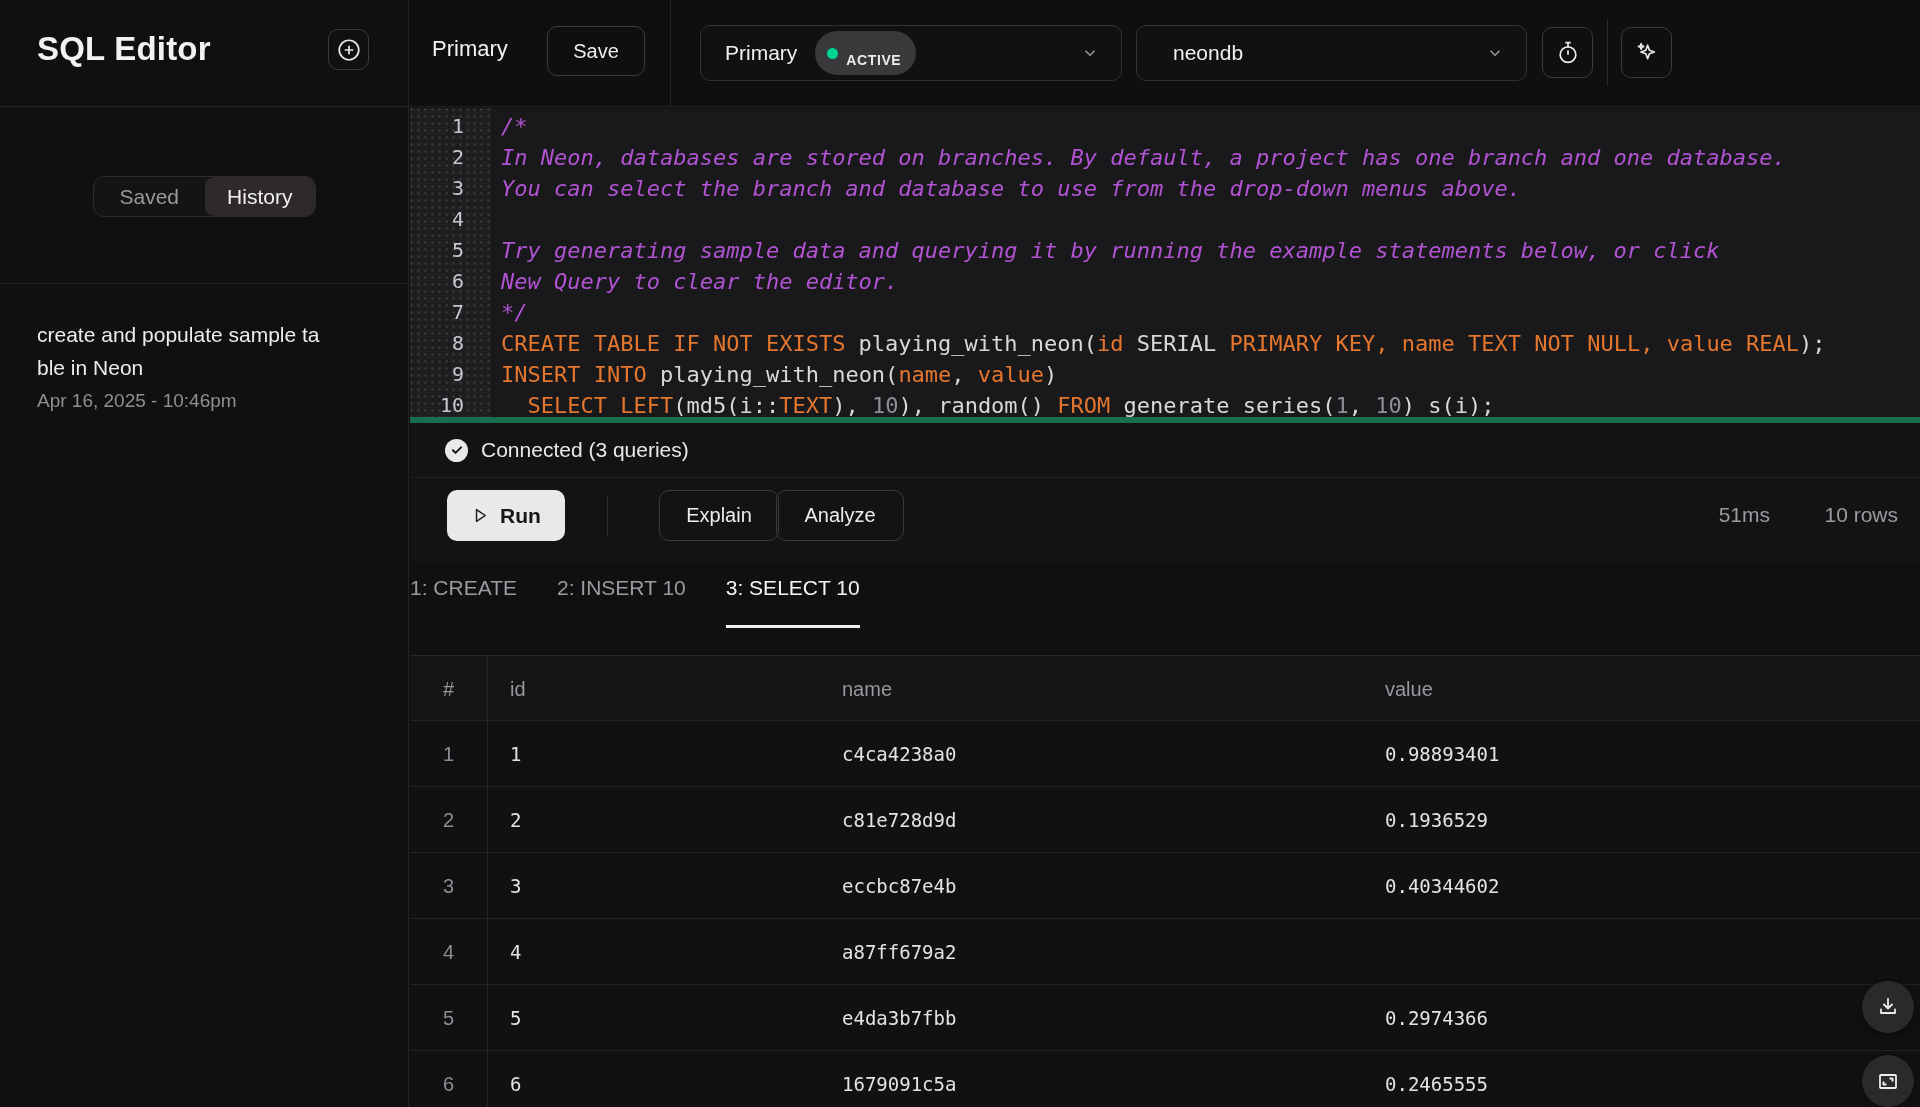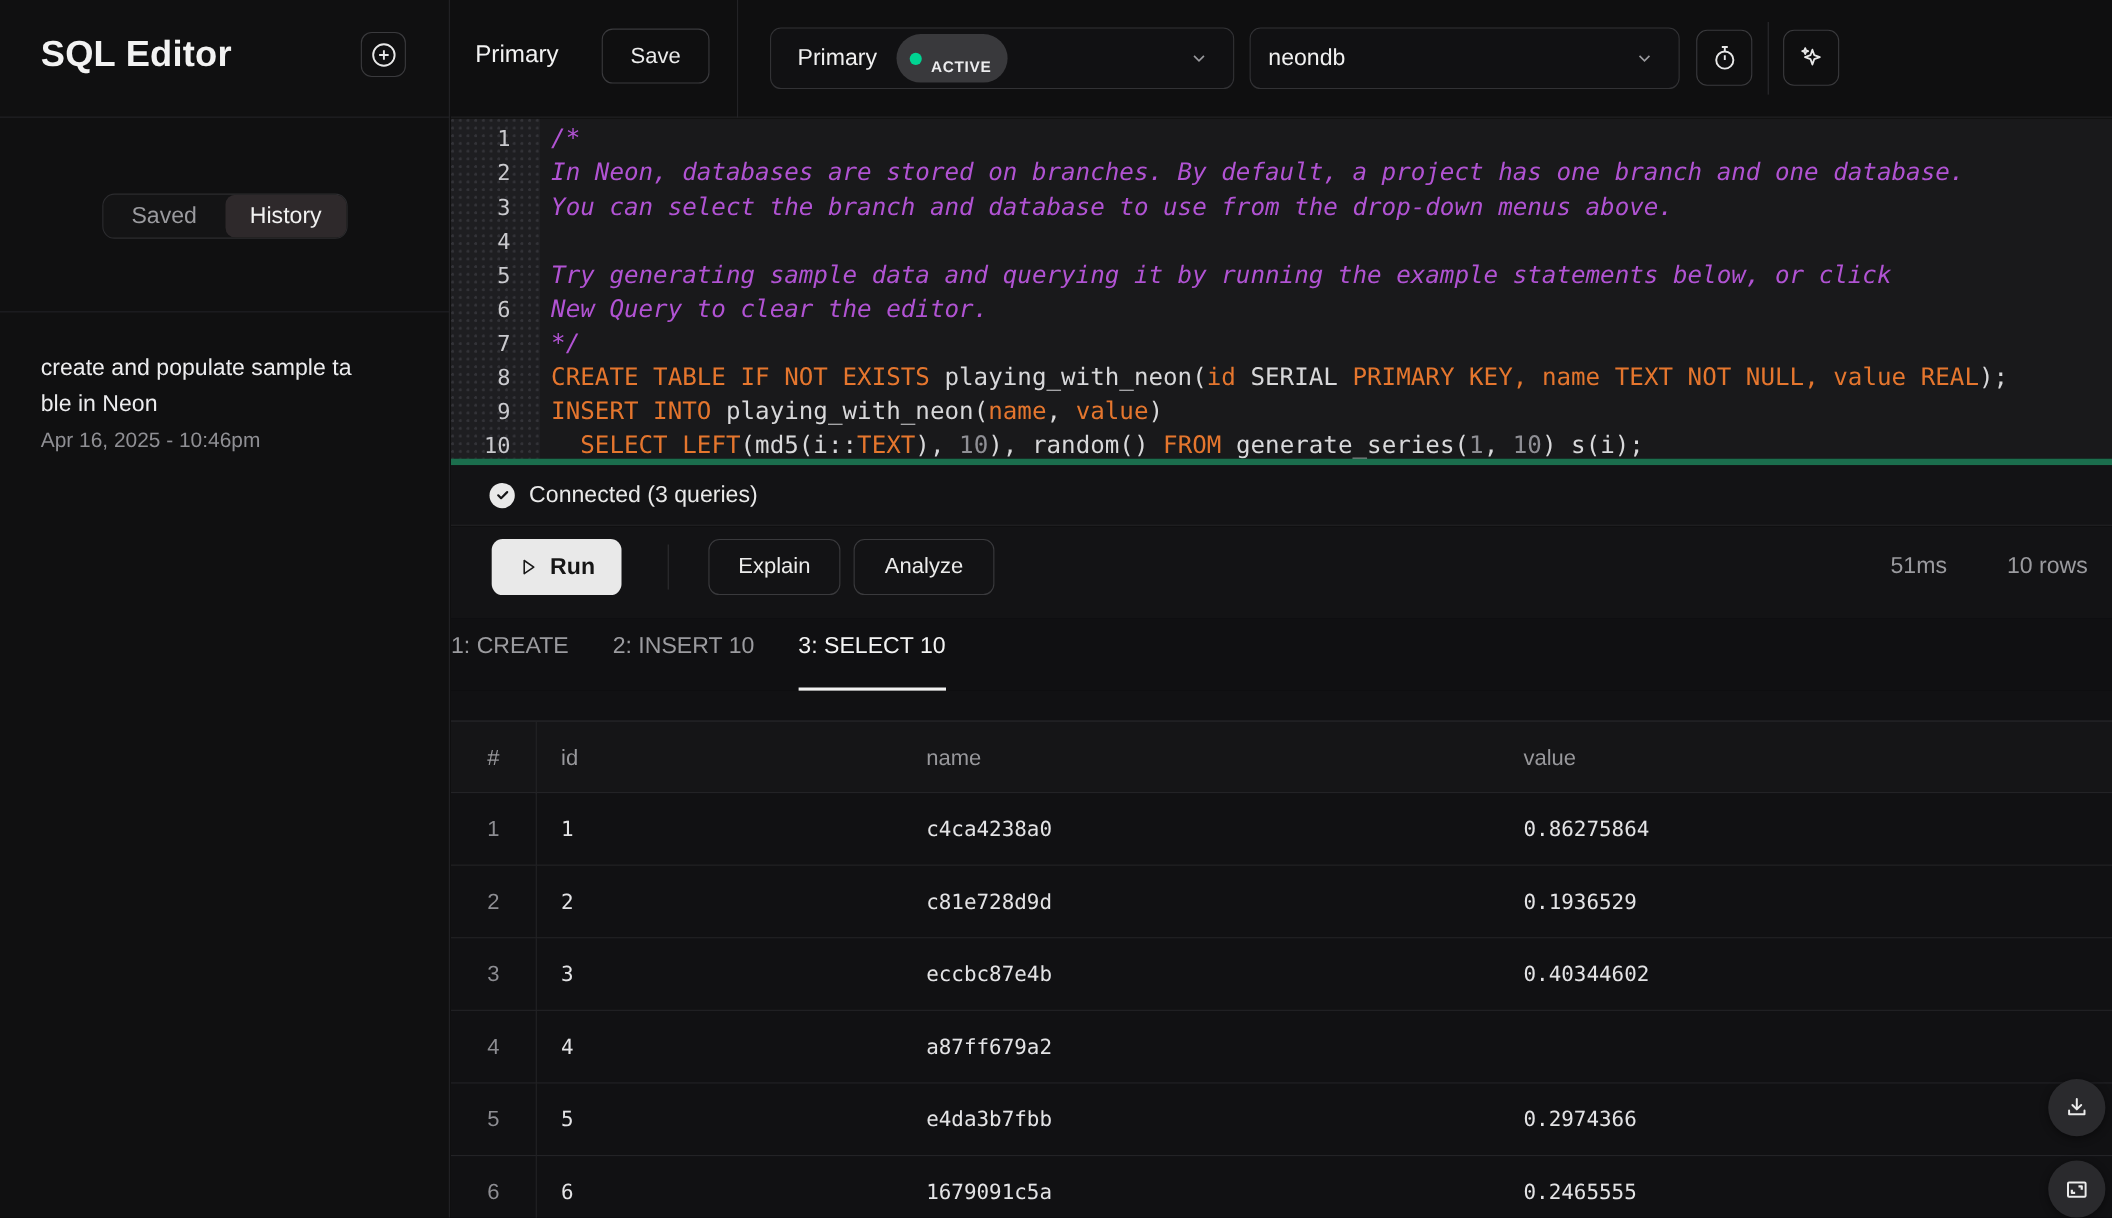--- a/index.html
+++ b/index.html
@@ -31,21 +31,21 @@
   .toolbar { position:absolute; left:410px; top:0; width:1510px; height:107px; background:#0f0f10;
     border-bottom:1px solid #232326; }
   .query-name { position:absolute; left:22px; top:36px; font-size:22px; color:#f2f2f2; }
   .btn { display:flex; align-items:center; justify-content:center; border-radius:10px;
     font-size:20px; color:#ececec; background:transparent; border:1px solid #3a3a3d; cursor:pointer; }
   .save-btn { position:absolute; left:137px; top:26px; width:98px; height:50px; }
   .tb-divider-1 { position:absolute; left:260px; top:0; width:1px; height:107px; background:#232326; }
   .select { position:absolute; top:25px; height:56px; background:#111113; border:1px solid #323235;
     border-radius:10px; display:flex; align-items:center; cursor:pointer; }
   .branch-select { left:290px; width:422px; padding:0 22px 0 24px; }
-  .db-select { left:726px; width:391px; padding:0 22px 0 16px; }
+  .db-select { left:726px; width:391px; padding:0 22px 0 36px; }
   .select .value { font-size:21px; color:#f0f0f0; }
   .badge { display:flex; align-items:center; gap:8px; margin-left:18px; background:#39393c;
     border-radius:999px; padding:7px 15px 7px 12px; }
   .badge .dot { width:11px; height:11px; border-radius:50%; background:#00d492; }
   .badge .txt { font-size:14px; font-weight:700; letter-spacing:.6px; color:#ececee;margin-top:14px; }
   .select .chev { margin-left:auto; display:flex; }
   .stopwatch-btn { left:1132px; top:27px; width:51px; height:51px; }
   .tb-divider-2 { position:absolute; left:1197px; top:20px; width:1px; height:66px; background:#2c2c2f; }
   .sparkle-btn { left:1211px; top:27px; width:51px; height:51px; }
 
@@ -72,21 +72,21 @@
   .check-circle { width:23px; height:23px; border-radius:50%; background:#e9e9e9; margin-left:35px;
     display:flex; align-items:center; justify-content:center; }
   .status-text { margin-left:13px; font-size:21px; color:#e9e9e9; }
 
   
   .actions-row { position:absolute; left:410px; top:479px; width:1510px; height:83px; background:#131315;padding-left:31px; }
   .run-btn { position:absolute; left:37px; top:11px; width:118px; height:51px; background:#e9e9e9;
     border:none; border-radius:10px; display:flex; align-items:center; justify-content:center; gap:10px;
     font-size:21px; font-weight:600; color:#161616; cursor:pointer; }
   .act-divider { position:absolute; left:197px; top:16px; width:1px; height:41px; background:#2e2e31; }
-  .explain-btn { position:absolute; left:234px; top:11px; width:120px; height:51px; }
+  .explain-btn { position:absolute; left:249px; top:11px; width:120px; height:51px; }
   .analyze-btn { position:absolute; left:366px; top:11px; width:128px; height:51px; }
   .meta { position:absolute; top:24px; font-size:21px; color:#9b9b9f; }
   .duration { right:150px; } .rowcount { right:22px; }
 
   
   .rtabs { position:absolute; left:410px; top:562px; width:1510px; height:66px; background:#101012;
     display:flex; gap:40px; }
   .rtab { height:66px; padding-top:14px; font-size:21px; color:#9b9b9f; cursor:pointer;
     border-bottom:3px solid transparent; }
   .rtab.active { color:#f4f4f4; border-bottom-color:#f0f0f0; }
@@ -253,21 +253,21 @@
         <div class="cell num">#</div>
         <div class="cell">id</div>
         <div class="cell">name</div>
         <div class="cell">value</div>
       </div>
     <div id="tbody">
         <div class="trow">
           <div class="cell num">1</div>
           <div class="cell">1</div>
           <div class="cell">c4ca4238a0</div>
-          <div class="cell">0.86275864</div>
+          <div class="cell">0.98893401</div>
         </div>
         <div class="trow">
           <div class="cell num">2</div>
           <div class="cell">2</div>
           <div class="cell">c81e728d9d</div>
           <div class="cell">0.1936529</div>
         </div>
         <div class="trow">
           <div class="cell num">3</div>
           <div class="cell">3</div>

